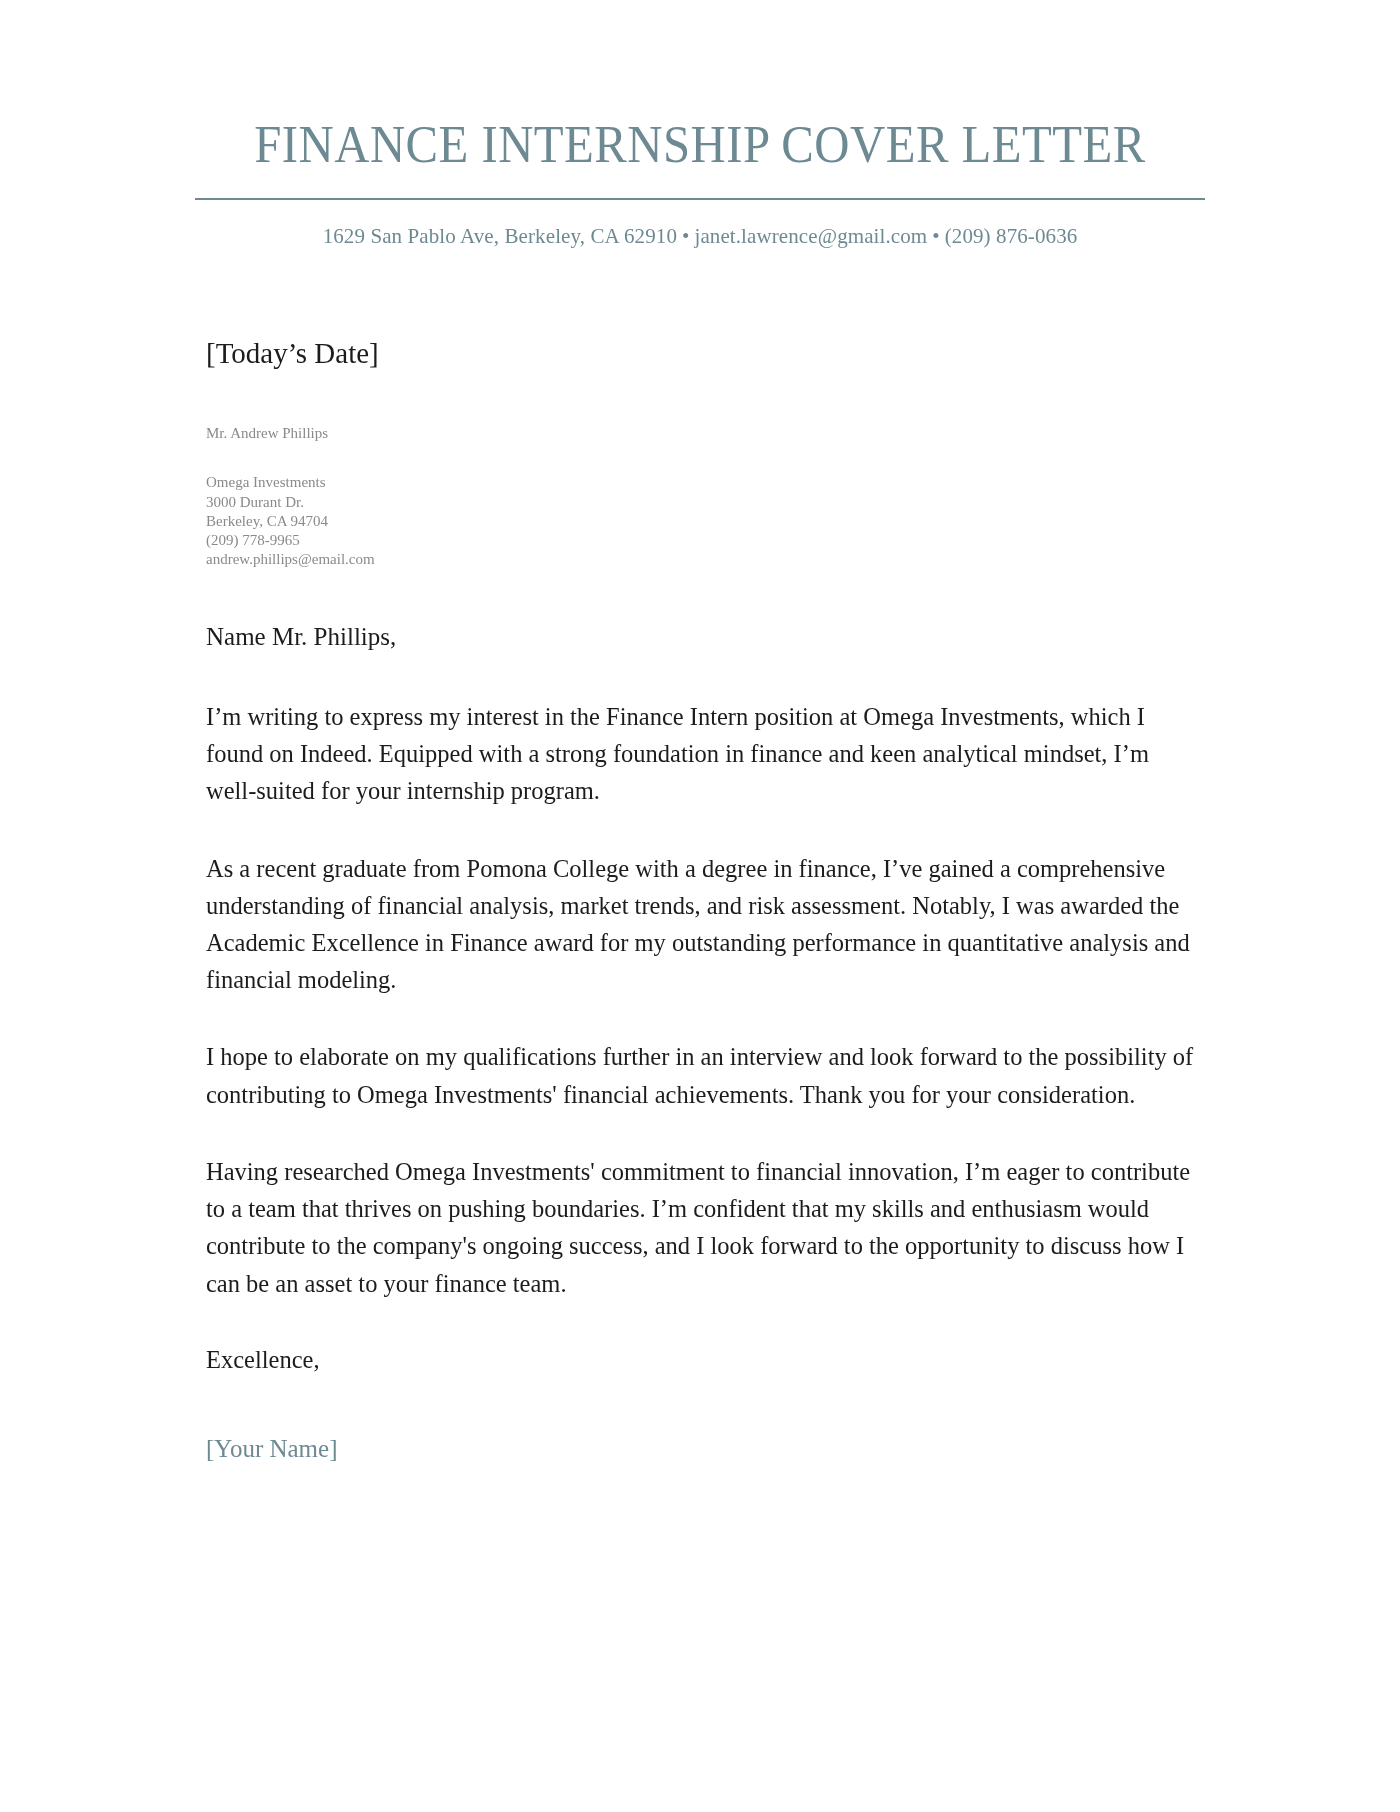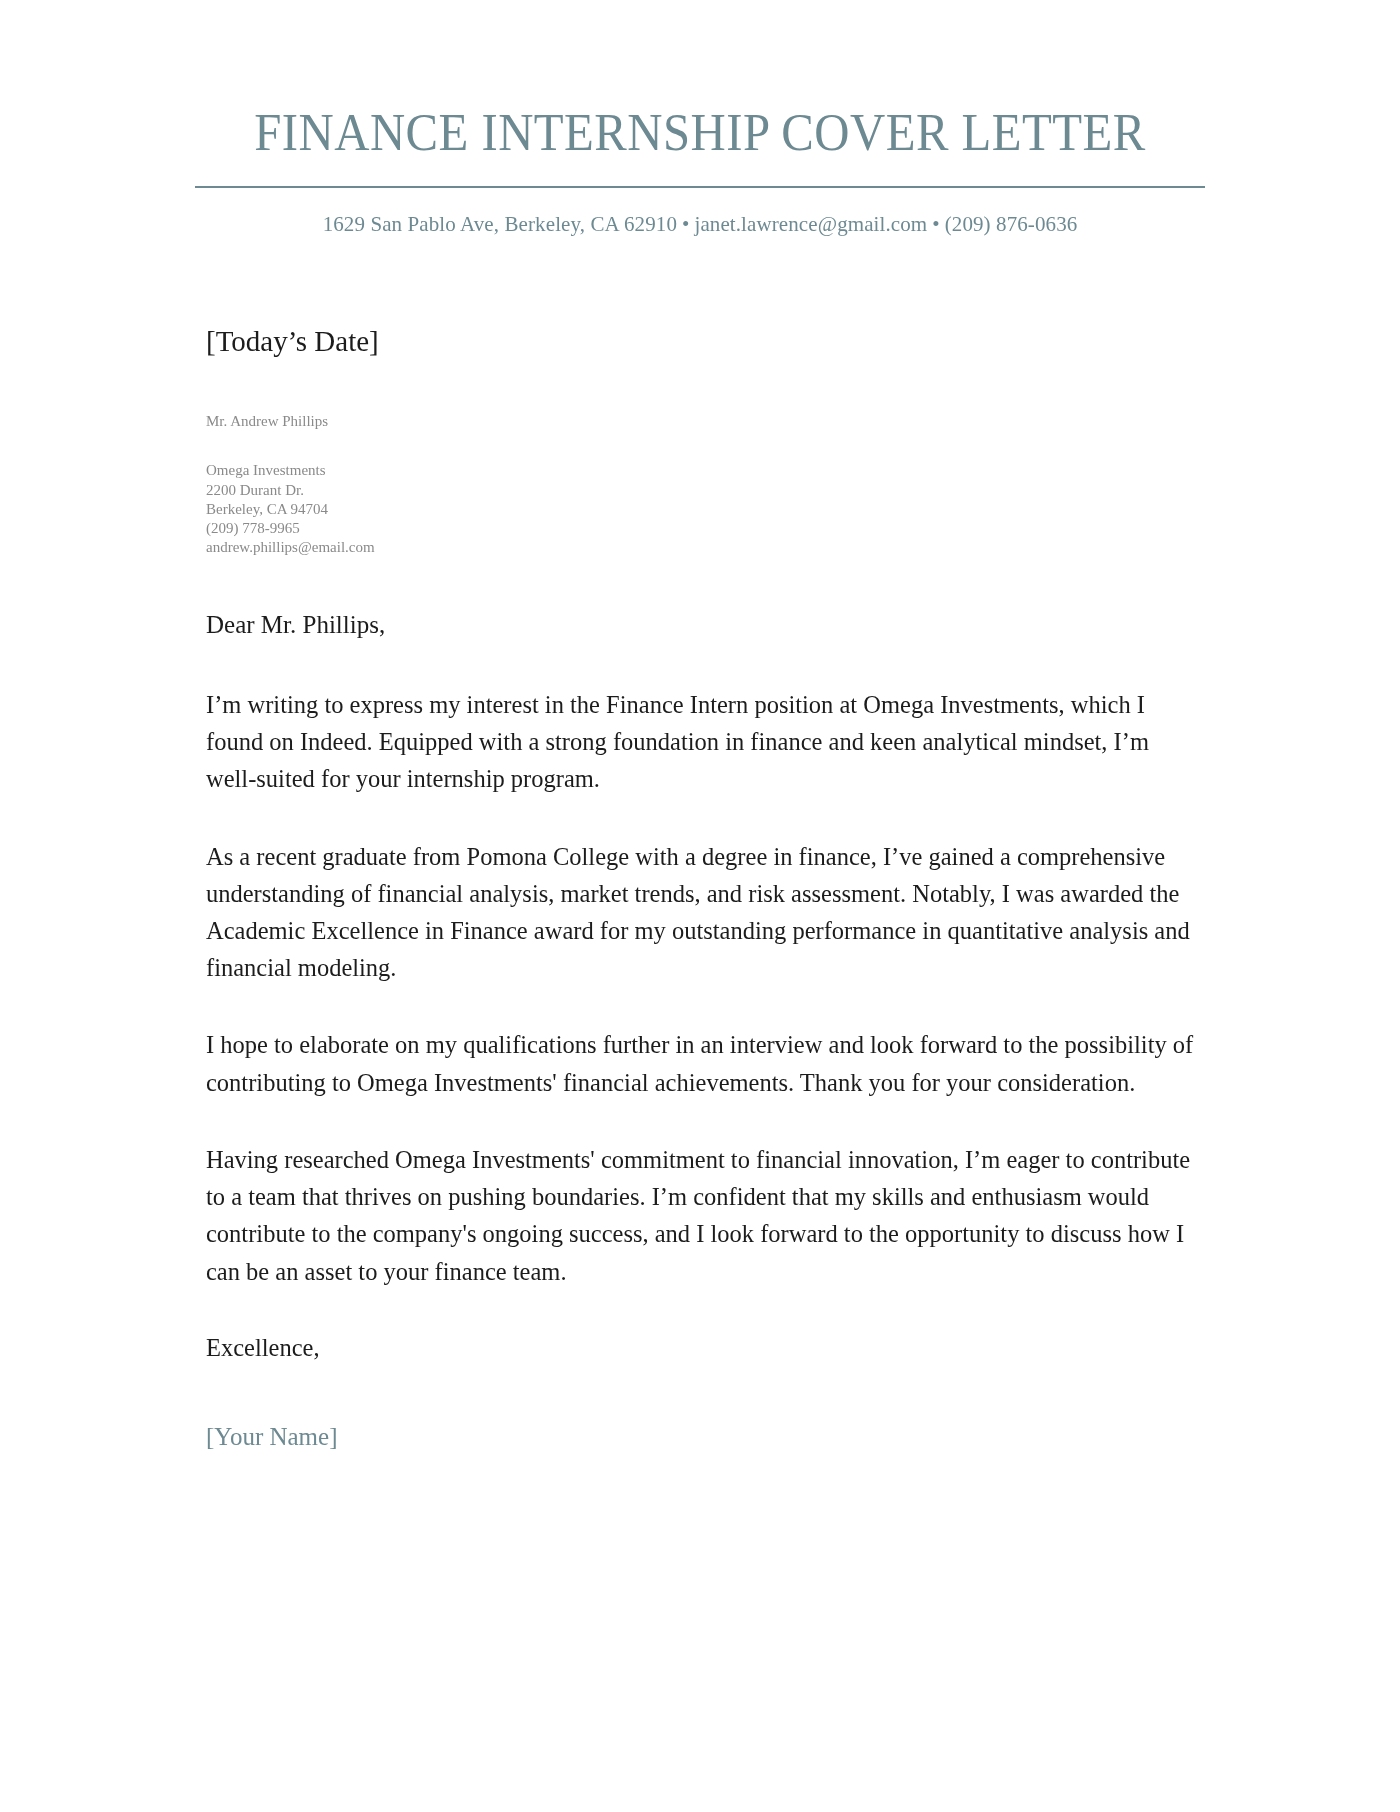--- a/index.html
+++ b/index.html
@@ -16,21 +16,21 @@
   .page {
     width: 1400px;
     height: 1812px;
     background: #ffffff;
     position: relative;
     box-sizing: border-box;
     padding: 0;
     overflow: hidden;
   }
   .inner {
-    margin: 0 auto;
+    margin: 12px auto;
     width: 1010px;
     padding-top: 104px;
     box-sizing: border-box;
   }
 
   
   .letter-title {
     text-align: center;
     color: #6d8a93;
     font-family: "Liberation Serif", "DejaVu Serif", serif;
@@ -128,27 +128,27 @@
       </div>
     </div>
 
     <div class="content">
 
       <p class="date-line">[Today’s Date]</p>
 
       <div class="recipient">
         <span class="recipient-name">Mr. Andrew Phillips</span>
         <span class="addr-line">Omega Investments</span>
-        <span class="addr-line">2200 Durant Dr.</span>
+        <span class="addr-line">3000 Durant Dr.</span>
         <span class="addr-line">Berkeley, CA 94704</span>
         <span class="addr-line">(209) 778-9965</span>
         <span class="addr-line">andrew.phillips@email.com</span>
       </div>
 
-      <p class="salutation">Dear Mr. Phillips,</p>
+      <p class="salutation">Name Mr. Phillips,</p>
 
       <div class="body-paragraphs">
         <p class="body-paragraph">I’m writing to express my interest in the Finance Intern position at Omega Investments, which I found on Indeed. Equipped with a strong foundation in finance and keen analytical mindset, I’m well-suited for your internship program.</p>
         <p class="body-paragraph">As a recent graduate from Pomona College with a degree in finance, I’ve gained a comprehensive understanding of financial analysis, market trends, and risk assessment. Notably, I was awarded the Academic Excellence in Finance award for my outstanding performance in quantitative analysis and financial modeling.</p>
         <p class="body-paragraph">I hope to elaborate on my qualifications further in an interview and look forward to the possibility of contributing to Omega Investments' financial achievements. Thank you for your consideration.</p>
         <p class="body-paragraph">Having researched Omega Investments' commitment to financial innovation, I’m eager to contribute to a team that thrives on pushing boundaries. I’m confident that my skills and enthusiasm would contribute to the company's ongoing success, and I look forward to the opportunity to discuss how I can be an asset to your finance team.</p>
       </div>
 
       <p class="closing">Excellence,</p>
 

